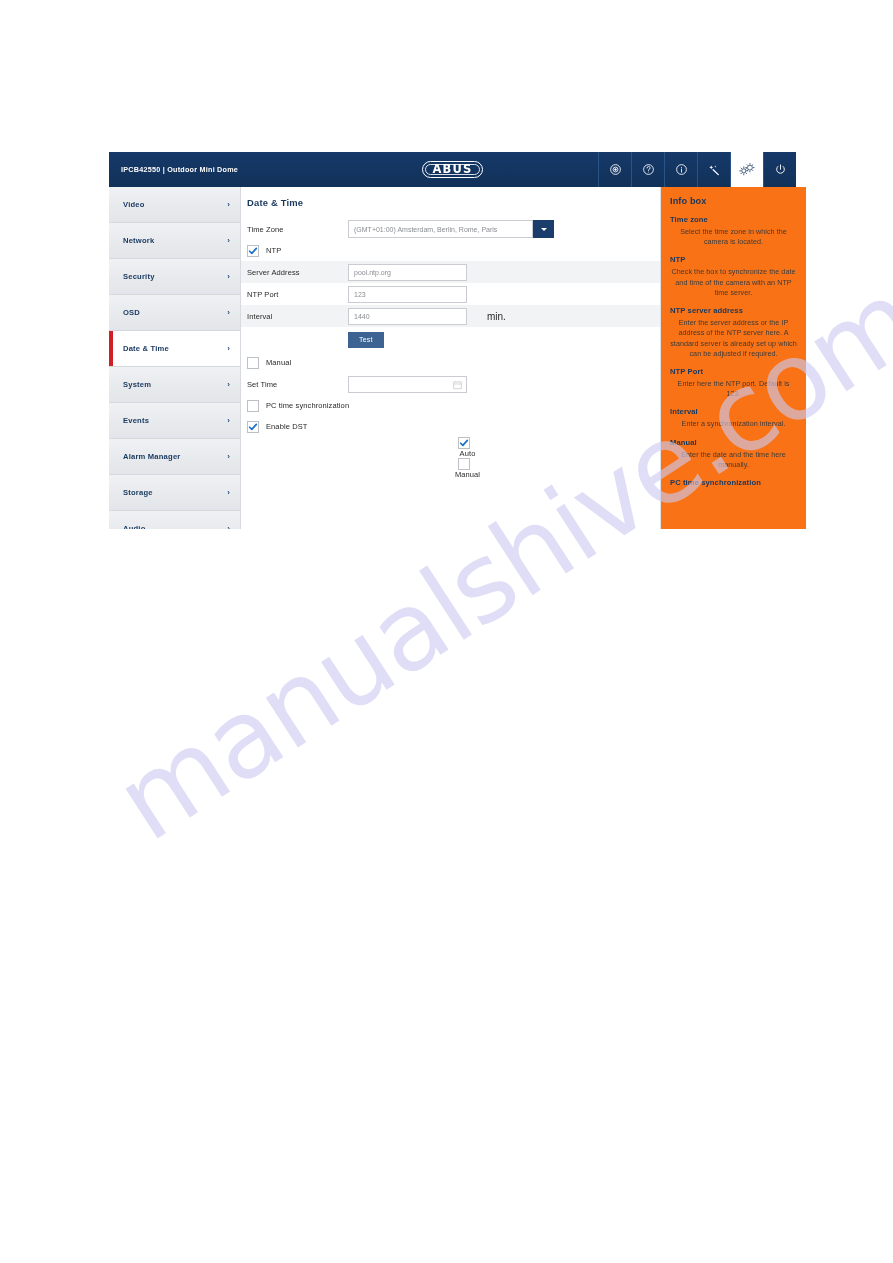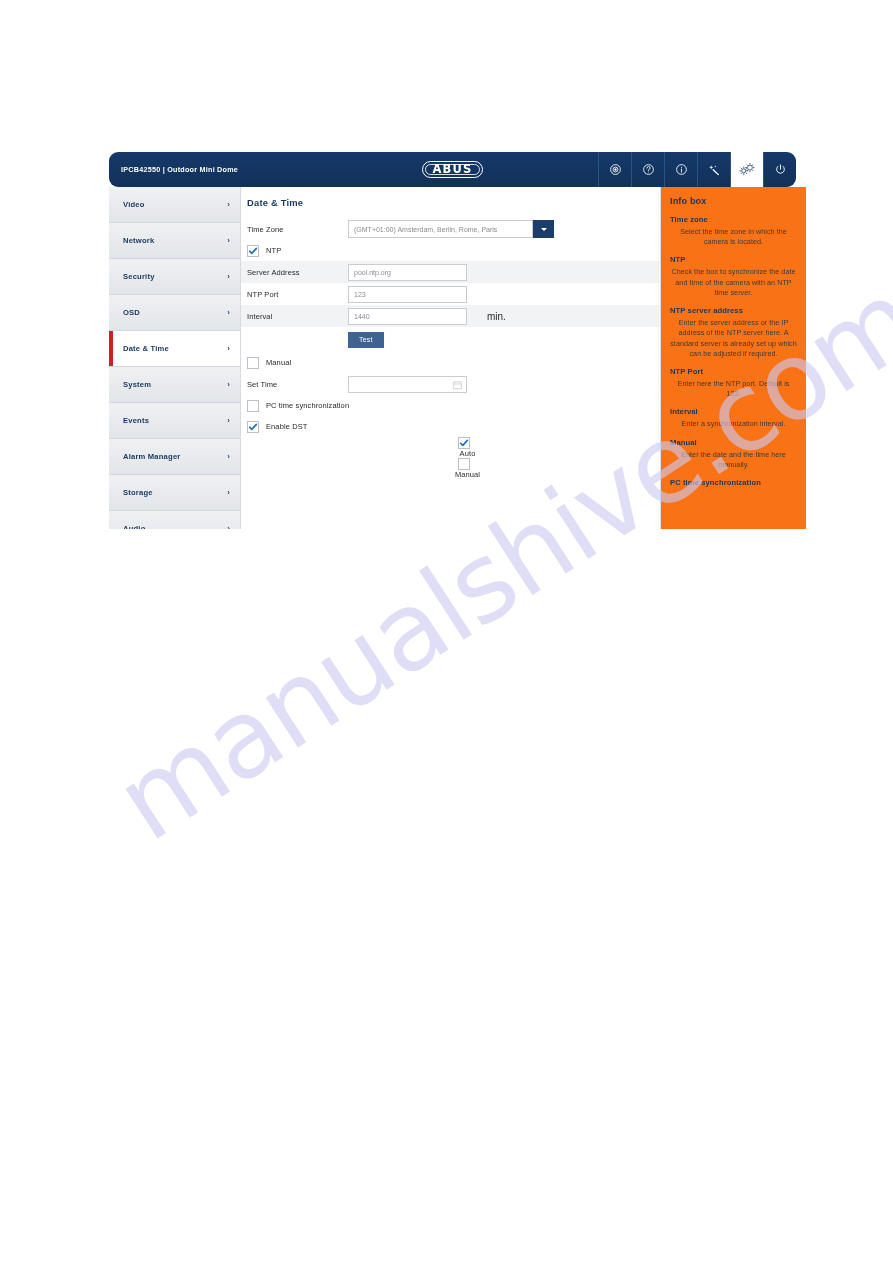--- a/index.html
+++ b/index.html
@@ -45,21 +45,20 @@
 
   
   .topbar{
     position:relative;
     height:35px;
     background:#143966;
     background:linear-gradient(180deg,#16396a 0%,#113158 100%);
     width:687px;
     display:flex;
     align-items:center;
-    border-radius:9px;
   }
   .dev-title{
     color:#ffffff;
     font-size:7.2px;
     font-weight:bold;
     letter-spacing:.25px;
     padding-left:12px;
     white-space:nowrap;
   }
   .logo-wrap{

